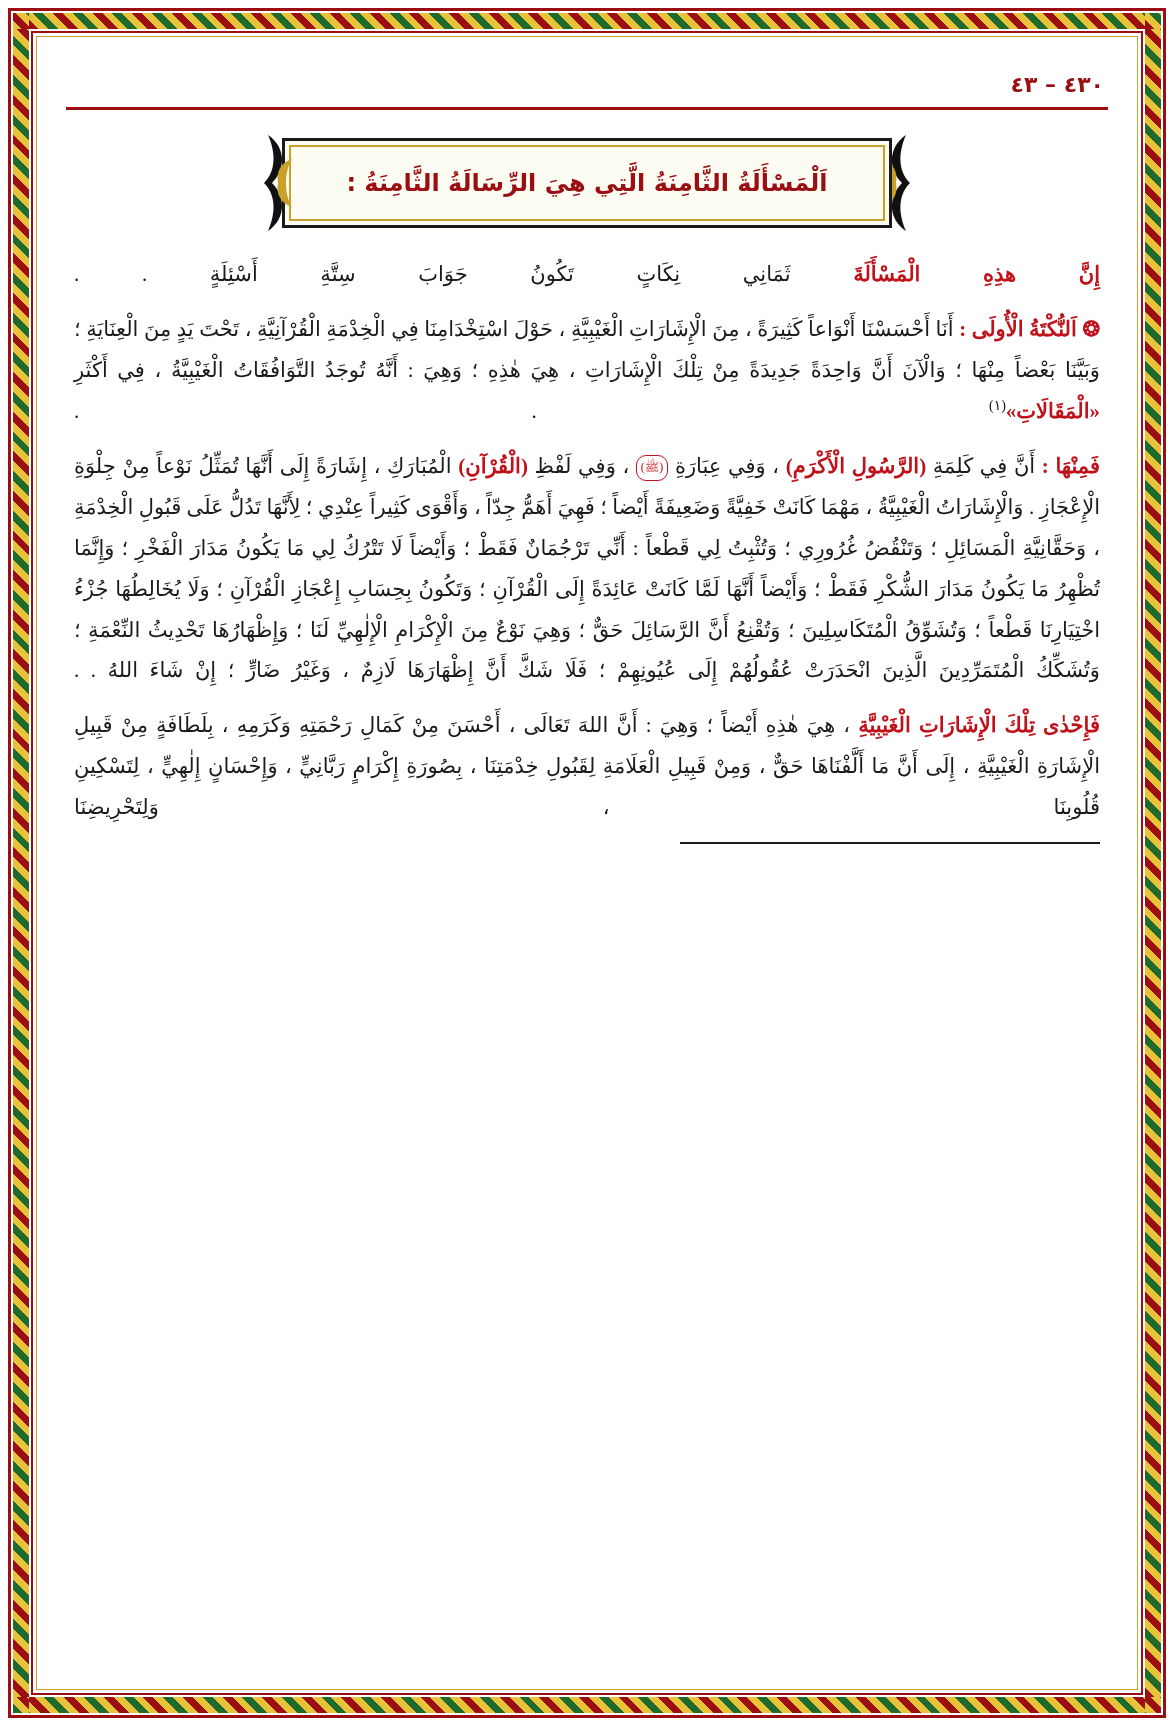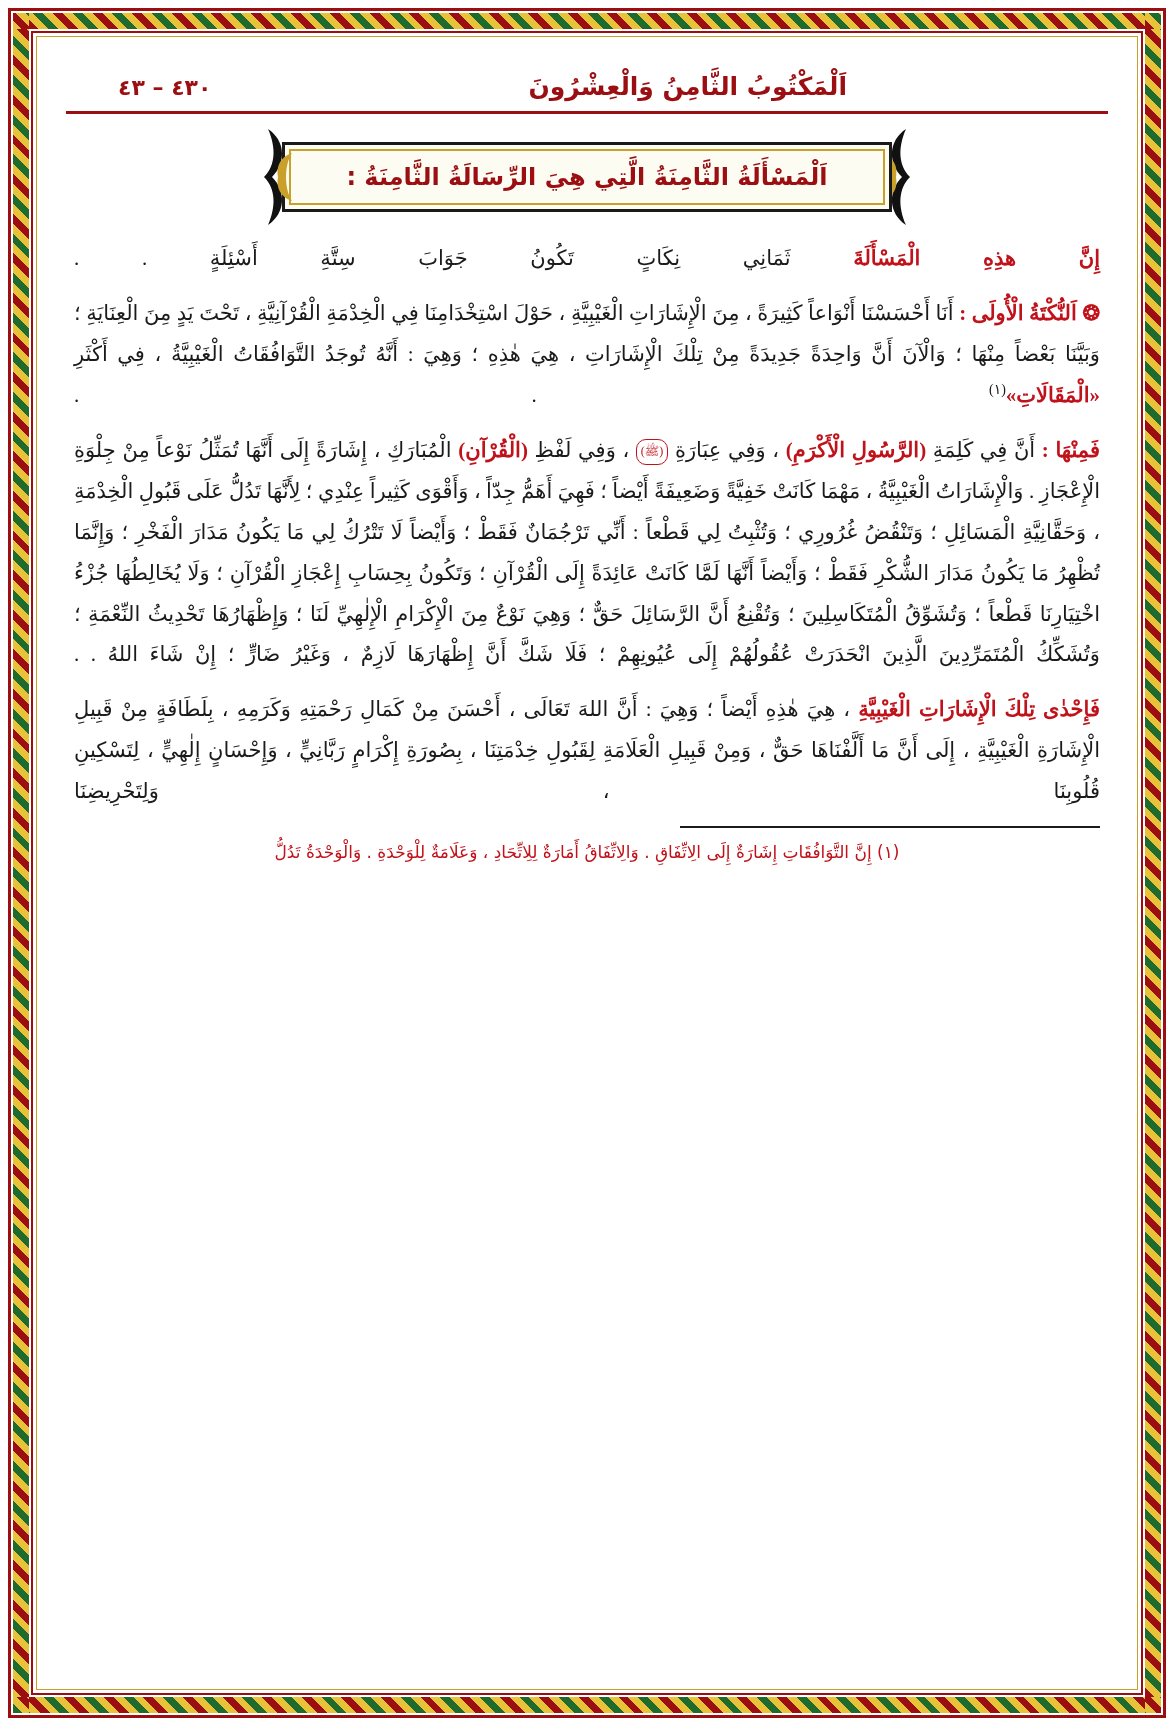--- a/index.html
+++ b/index.html
@@ -102,21 +102,21 @@
   .title-box {
     position: relative;
     width: 610px;
     border: 3px solid #1a1a1a;
     background: #fdfcf3;
     box-sizing: border-box;
     padding: 4px;
   }
   .title-box-inner {
     border: 2px solid #c8a02a;
-    padding: 12px 10px;
+    padding: 22px 10px;
     background: #fdfcf3;
   }
   .title-text {
     color: #9b0f13;
     font-size: 24px;
     font-weight: bold;
     text-align: center;
     white-space: nowrap;
   }
   .title-orn {
@@ -185,21 +185,20 @@
   <div class="frame-outer"></div>
   <div class="frame-band">
     <div class="frame-band-inner"></div>
   </div>
   <div class="frame-inner-line"></div>
   <div class="frame-inner-line2"></div>
 
   <div class="content">
 
     <div class="header">
-      <div class="header-title">اَلْمَكْتُوبُ الثَّامِنُ وَالْعِشْرُونَ</div>
       <div class="page-number">٤٣٠ – ٤٣</div>
     </div>
     <div class="header-rule"></div>
 
     <div class="title-wrap">
       <div class="title-orn right">
         <svg viewBox="0 0 46 100" width="46" height="100" aria-hidden="true">
           <path d="M30 2 C12 14, 12 36, 26 50 C12 64, 12 86, 30 98 C22 80, 22 62, 34 50 C22 38, 22 20, 30 2 Z" fill="#111"></path>
           <path d="M6 26 C18 30, 22 40, 20 50 C22 60, 18 70, 6 74 C14 62, 14 38, 6 26 Z" fill="#c8a02a"></path>
         </svg>
@@ -233,20 +232,16 @@
       </p>
 
       <p class="para">
         <span class="red">فَإِحْدٰى تِلْكَ الْإِشَارَاتِ الْغَيْبِيَّةِ</span><span> ، هِيَ هٰذِهِ أَيْضاً ؛ وَهِيَ : أَنَّ اللهَ تَعَالَى ، أَحْسَنَ مِنْ كَمَالِ رَحْمَتِهِ وَكَرَمِهِ ، بِلَطَافَةٍ مِنْ قَبِيلِ الْإِشَارَةِ الْغَيْبِيَّةِ ، إِلَى أَنَّ مَا أَلَّفْنَاهَا حَقٌّ ، وَمِنْ قَبِيلِ الْعَلَامَةِ لِقَبُولِ خِدْمَتِنَا ، بِصُورَةِ إِكْرَامٍ رَبَّانِيٍّ ، وَإِحْسَانٍ إِلٰهِيٍّ ، لِتَسْكِينِ قُلُوبِنَا ، وَلِتَحْرِيضِنَا</span>
       </p>
 
     </div>
 
     <div class="footnote-rule"></div>
     <div class="footnote">
-      <div>
-        <span>(١)</span>
-        <span>إِنَّ التَّوَافُقَاتِ إِشَارَةٌ إِلَى الِاتِّفَاقِ . وَالِاتِّفَاقُ أَمَارَةٌ لِلِاتِّحَادِ ، وَعَلَامَةٌ لِلْوَحْدَةِ . وَالْوَحْدَةُ تَدُلُّ</span>
-      </div>
     </div>
 
   </div>
 </div>
 
 </body></html>

